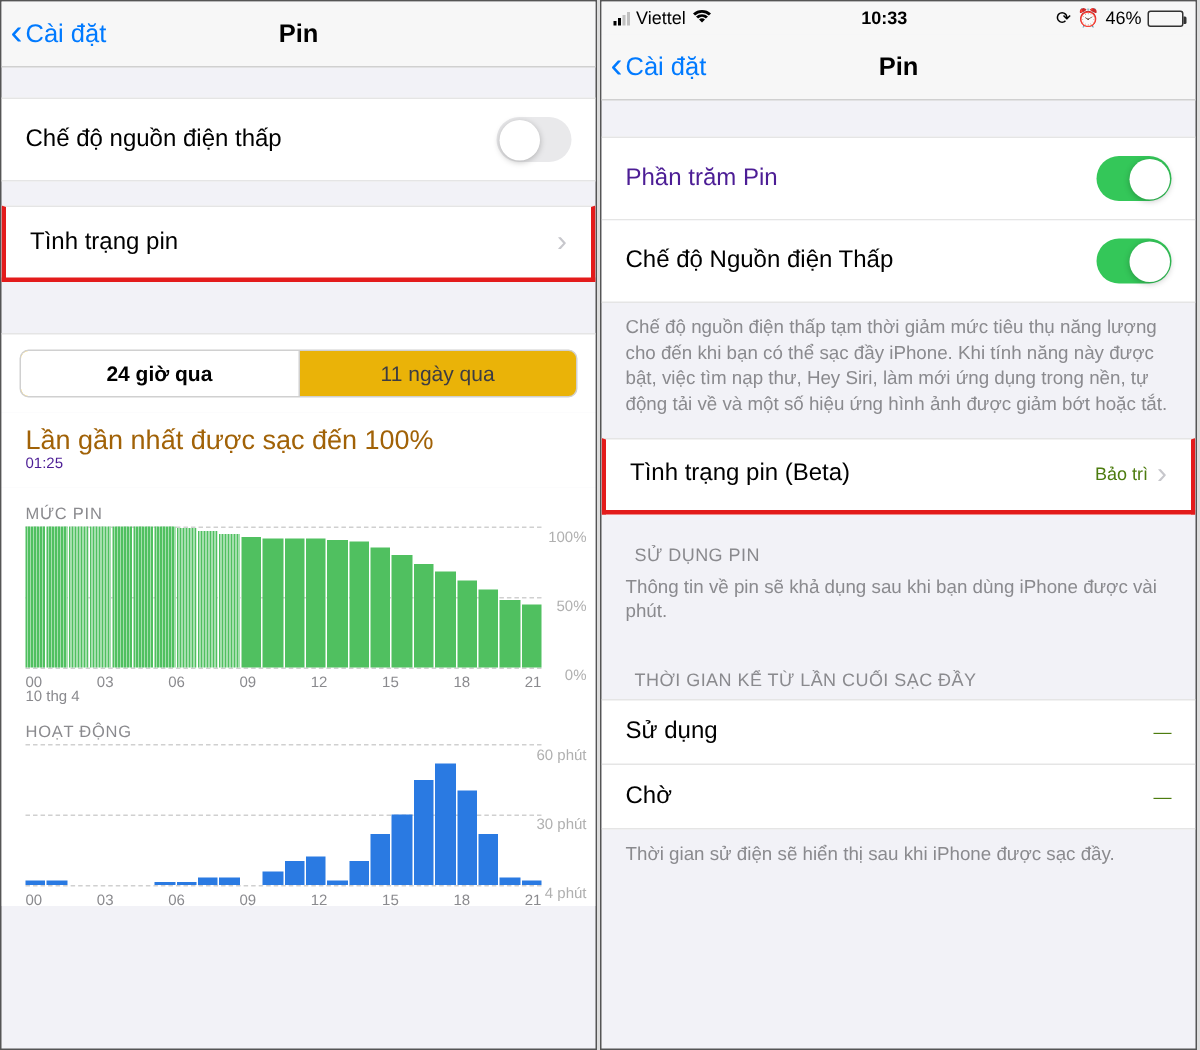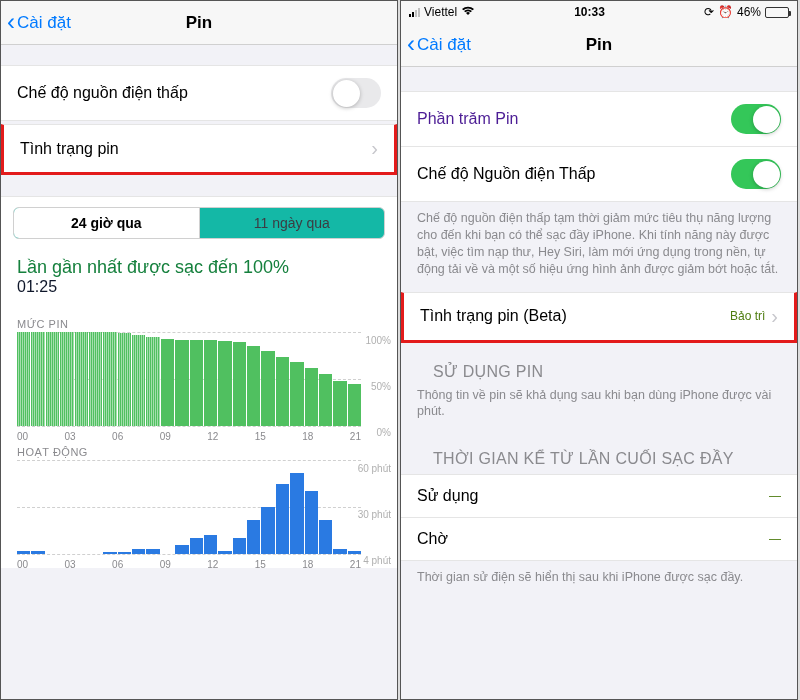--- a/index.html
+++ b/index.html
@@ -23,42 +23,42 @@
   .navbar { height: 44px; background: #f7f7f7; display: flex; align-items: center; justify-content: center; position: relative; border-bottom: 1px solid #d0d0d0; }
   .navbar .back { position: absolute; left: 6px; color: #007aff; font-size: 17px; display: flex; align-items: center; gap: 2px; }
   .navbar .back .chev { font-size: 24px; line-height: 1; position: relative; top: -1px; }
   .navbar .title { font-weight: 600; font-size: 17px; }
 
   .content { flex: 1; overflow-y: auto; }
 
   .cell { background: #fff; padding: 12px 16px; font-size: 16px; display: flex; align-items: center; justify-content: space-between; border-bottom: 1px solid #e5e5e5; }
   .cell.first { border-top: 1px solid #e5e5e5; }
   .footer-text { padding: 8px 16px 12px; font-size: 12.5px; color: #8a8a8e; line-height: 1.35; }
-  .section-header { padding: 18px 32px 6px; font-size: 16px; color: #8a8a8e; text-transform: uppercase; letter-spacing: 0.3px; }
+  .section-header { padding: 18px 22px 6px; font-size: 12px; color: #8a8a8e; text-transform: uppercase; letter-spacing: 0.3px; }
 
   .toggle { width: 50px; height: 30px; border-radius: 15px; position: relative; }
   .toggle .knob { width: 27px; height: 27px; border-radius: 50%; background: #fff; position: absolute; top: 1.5px; box-shadow: 0 1px 4px rgba(0,0,0,0.25); }
   .toggle.off { background: #e9e9eb; }
   .toggle.off .knob { left: 1.5px; }
   .toggle.on { background: #34c759; }
   .toggle.on .knob { right: 1.5px; }
 
   .redbox { border: 3px solid #e31b1b; }
   .chevr { color: #c7c7cc; font-size: 20px; margin-left: 6px; }
   .value-text { color: #4d7c0f; font-size: 12px; }
 
   
   .seg-wrap { padding: 10px 12px; }
-  .seg { display: flex; background: #14b8a6; border: 1px solid #d0d0d0; border-radius: 6px; overflow: hidden; height: 32px; }
+  .seg { display: flex; background: #eab308; border: 1px solid #d0d0d0; border-radius: 6px; overflow: hidden; height: 32px; }
   .seg .opt { flex: 1; display: flex; align-items: center; justify-content: center; font-size: 14px; color: #000; }
   .seg .opt.sel { background: #fff; font-weight: 600; border-right: 1px solid #d0d0d0; }
   .seg .opt.unsel { color: #3c3c43; }
 
-  .big-label { padding: 8px 16px 0; font-size: 18px; color: #15803d; }
-  .sub-time { padding: 0 16px 10px; font-size: 16px; color: #0f172a; }
+  .big-label { padding: 8px 16px 0; font-size: 18px; color: #a16207; }
+  .sub-time { padding: 0 16px 10px; font-size: 10px; color: #4c1d95; }
 
   
   .chart-sec-header { padding: 6px 16px 2px; font-size: 11px; color: #8a8a8e; letter-spacing: 0.5px; }
   .chart { position: relative; height: 108px; margin: 0 6px 0 16px; }
   .chart .grid { position:absolute; left:0; right:30px; top:0; bottom:14px; }
   .chart .gridline { position:absolute; left:0; right:0; border-top:1px dashed #d0d0d0; }
   .chart .ylab { position:absolute; right:0; font-size:10px; color:#b0b0b0; transform: translateY(-50%); }
   .chart .xlabels { position:absolute; left:0; right:30px; bottom:-2px; display:flex; justify-content:space-between; font-size:10px; color:#8a8a8e; }
   .chart .bars { position:absolute; left:0; right:30px; bottom:14px; height:calc(100% - 14px); display:flex; align-items:flex-end; gap:1px; }
   .chart .bar { flex:1; }
@@ -81,21 +81,21 @@
   </div>
   <div class="content">
     <div style="height:20px"></div>
     <div class="cell first">
       <span>Chế độ nguồn điện thấp</span>
       <div class="toggle off">
           <div class="knob"></div>
         </div>
     </div>
 
-    <div class="cell first redbox" style="margin:3px 0;">
+    <div class="cell first redbox" style="margin:16px 0;">
       <span>Tình trạng pin</span>
       <span class="chevr">›</span>
     </div>
 
     <div style="height:18px"></div>
     <div class="seg-wrap" style="background:#fff; border-top:1px solid #e5e5e5;">
       <div class="seg">
         <div class="opt sel">24 giờ qua</div>
         <div class="opt unsel">11 ngày qua</div>
       </div>
@@ -146,20 +146,21 @@
             <span>00</span>
             <span>03</span>
             <span>06</span>
             <span>09</span>
             <span>12</span>
             <span>15</span>
             <span>18</span>
             <span>21</span>
           </div>
       </div>
+      <div class="sub-xcaption">10 thg 4</div>
 
       <div class="chart-sec-header">HOẠT ĐỘNG</div>
       <div class="chart activity">
         <div class="grid">
           <div class="gridline" style="top:0%"></div>
           <div class="gridline" style="top:50%"></div>
           <div class="gridline" style="top:100%"></div>
         </div>
         <span class="ylab" style="top:7%">60 phút</span>
         <span class="ylab" style="top:50%">30 phút</span>

